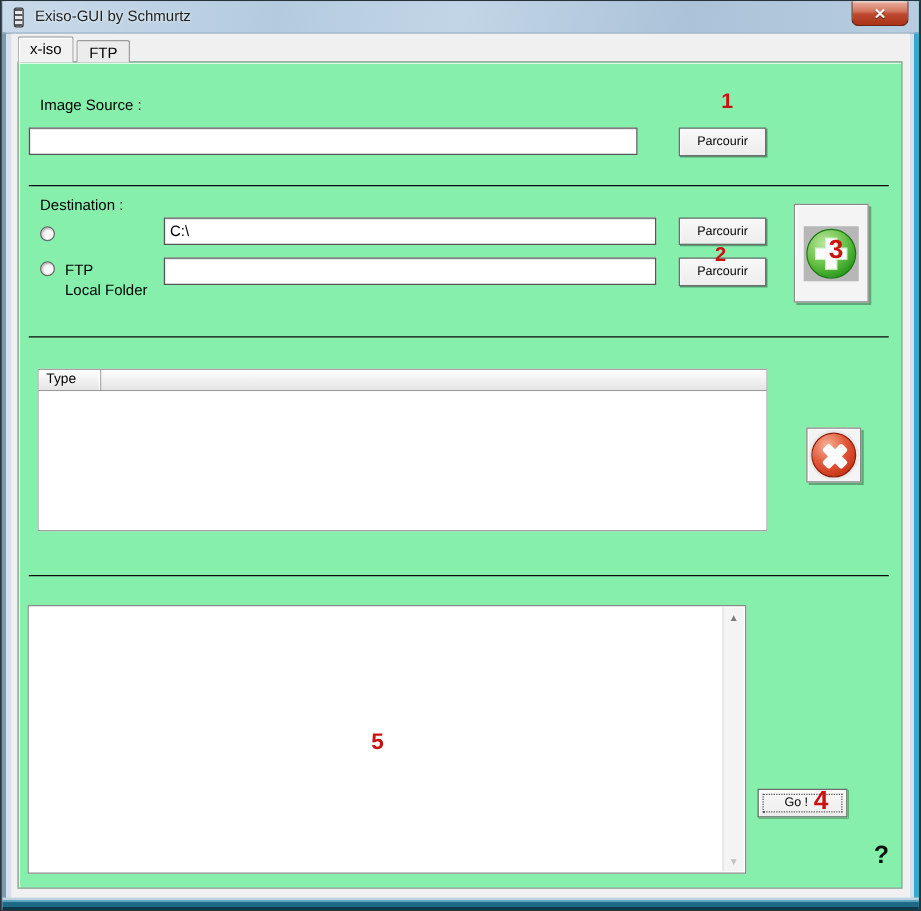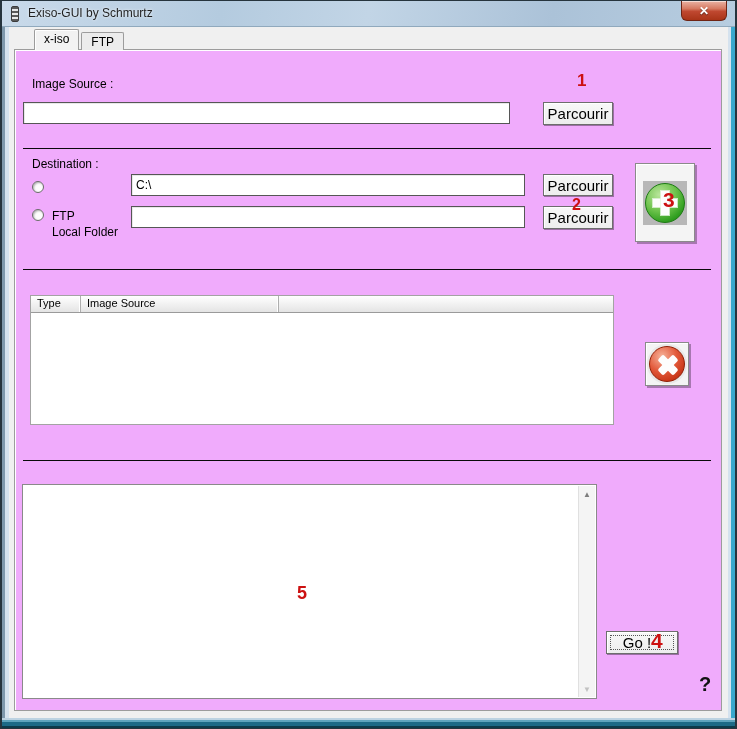--- a/index.html
+++ b/index.html
@@ -30,36 +30,36 @@
   .title-text { position:absolute; left:26px; top:5px; font-size:12px; color:#1f1f1f;
     text-shadow:0 0 3px rgba(255,255,255,.9); }
   .close-btn { position:absolute; right:8px; top:0; width:46px; height:20px;
     background:linear-gradient(#eab3a4 0%,#d67a62 40%,#bf4830 55%,#a93418 100%);
     border:1px solid #6e2414; border-top:none; border-radius:0 0 6px 6px;
     display:flex; align-items:center; justify-content:center; cursor:pointer;
     box-shadow:inset 0 1px 0 rgba(255,255,255,.55); }
   .close-btn span { color:#fff; font-weight:bold; font-size:12px; text-shadow:0 1px 1px rgba(0,0,0,.5); }
   
   .client { position:absolute; left:8px; right:8px; top:26px; bottom:10px; background:#f0f0f0; }
-  .tabstrip { position:absolute; left:5px; top:2px; height:21px; display:flex; align-items:flex-end; z-index:3;margin-left:20px; }
+  .tabstrip { position:absolute; left:5px; top:2px; height:21px; display:flex; align-items:flex-end; z-index:3; }
   .tab { border:1px solid #9c9c9c; border-bottom:none; background:#ececec;
     padding:2px 9px 3px 9px; margin-right:2px; font-size:12px; cursor:pointer;
     border-radius:2px 2px 0 0; height:18px; }
   .tab.active { background:#f2f2f2; height:21px; position:relative; z-index:4;
     box-shadow:inset 1px 1px 0 #fff; }
   .tabpage { position:absolute; left:5px; right:6px; top:22px; bottom:7px;
-    background:#f0abfc; border:1px solid #9c9c9c; box-shadow:inset 1px 1px 0 #ffffff; z-index:2; }
+    background:#86efac; border:1px solid #9c9c9c; box-shadow:inset 1px 1px 0 #ffffff; z-index:2; }
   
   .lbl { position:absolute; font-size:12px; white-space:nowrap; }
   .tb { position:absolute; background:#fff; border:1px solid #565656;
     box-shadow:inset 1px 1px 0 #e9e9e9; font-family:"Liberation Sans",sans-serif;
     font-size:12px; padding:2px 4px; outline:none; }
   .btn { position:absolute; background:linear-gradient(#f8f8f8,#ededed);
     border:1px solid #6d6d6d; box-shadow:1px 1px 0 rgba(0,0,0,.35), inset 1px 1px 0 #ffffff;
-    font-family:"Liberation Sans",sans-serif; font-size:15px; cursor:pointer;
+    font-family:"Liberation Sans",sans-serif; font-size:10px; cursor:pointer;
     display:flex; align-items:center; justify-content:center; }
   .sep { position:absolute; left:8px; right:10px; height:0; border-top:1px solid #0a0a0a; }
   .radio { position:absolute; width:12px; height:12px; border-radius:50%;
     background:#fdfdfd; border:1px solid #6a6a6a; box-shadow:inset 1px 1px 2px rgba(0,0,0,.3); cursor:pointer; }
   .ann { position:absolute; color:#cc1111; font-weight:bold; z-index:6; }
   
   .big-btn { position:absolute; background:#f4f4f4; border:1px solid #8a8a8a;
     box-shadow:2px 2px 0 rgba(0,0,0,.3), inset 1px 1px 0 #fff; cursor:pointer;
     display:flex; align-items:center; justify-content:center; }
   .icon-tile { width:44px; height:44px; background:#b7b7b7; display:flex;
@@ -152,21 +152,20 @@
           <div class="green-circle"></div>
         </div>
       </div>
       <div class="ann" style="left:648px; top:138px; font-size:21px;">3</div>
 
       <div class="sep" style="top:219px;"></div>
 
       <div class="queue">
         <div class="queue-header">
           <div class="qh-cell qh-type">Type</div>
-          <div class="qh-cell qh-src">Image Source</div>
         </div>
         <div class="queue-body"></div>
       </div>
 
       <div class="big-btn" style="left:630px; top:292px; width:44px; height:44px;">
         <div class="red-circle"></div>
       </div>
 
       <div class="sep" style="top:410px;"></div>
 

